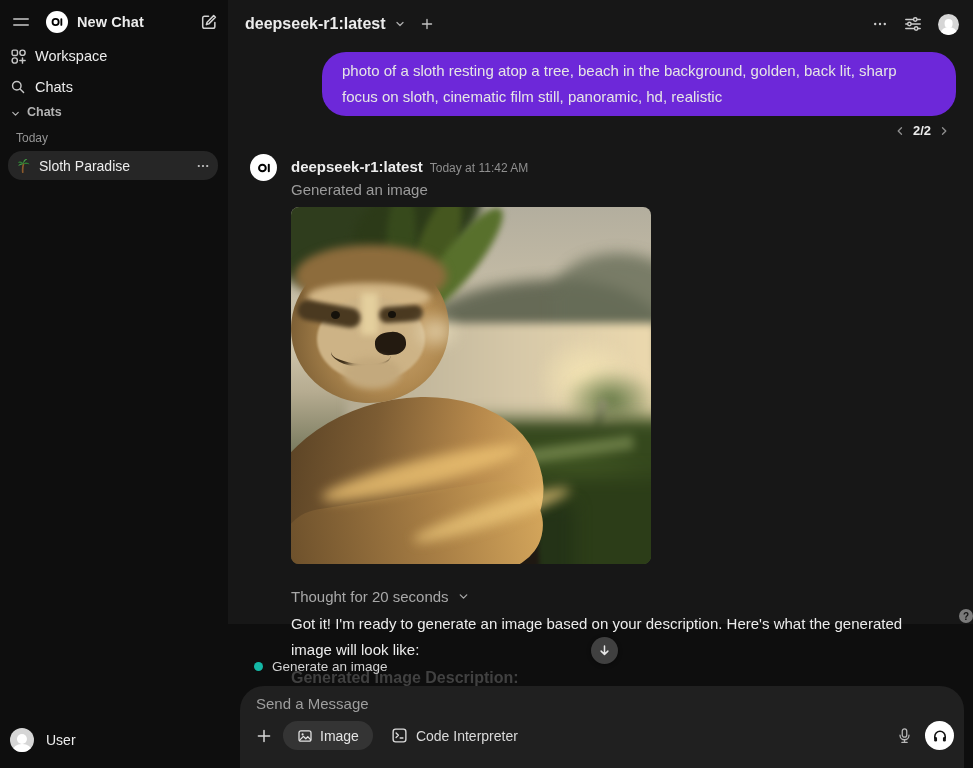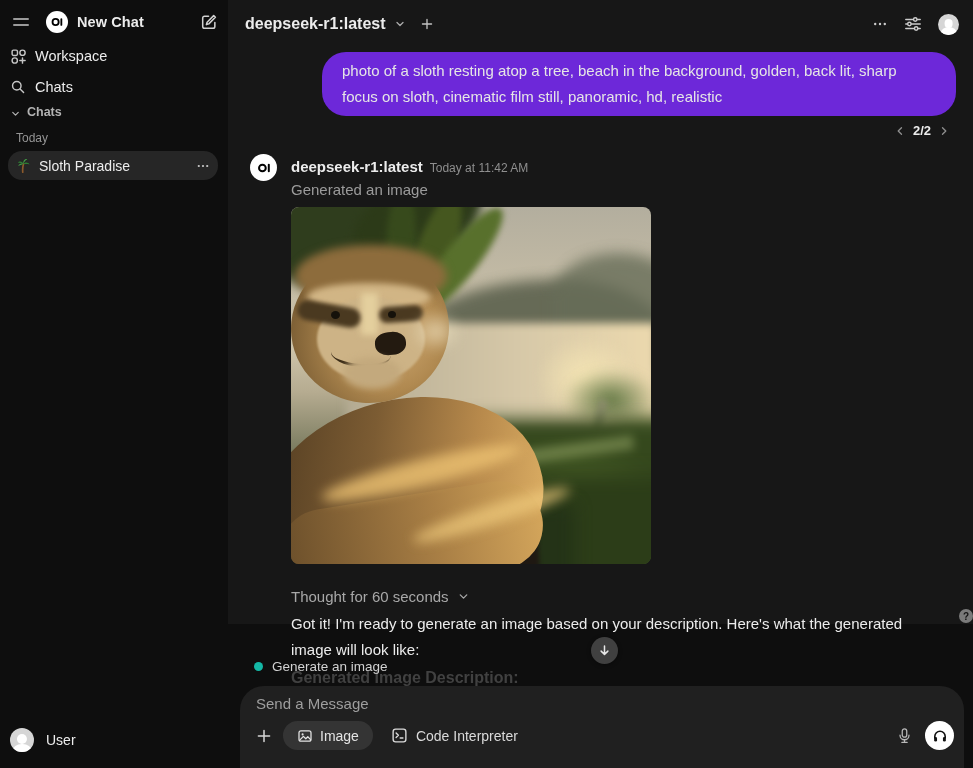--- a/index.html
+++ b/index.html
@@ -315,21 +315,21 @@
       <div class="g-eyepr"></div>
     <div class="g-eyel"></div>
       <div class="g-eyer"></div>
     <div class="g-nose"></div>
       <div class="g-mouth"></div>
       <div class="g-chin"></div>
       <div class="g-whisk"></div>
   </div>
 
   <div class="thought-row">
-    <span>Thought for 60 seconds</span>
+    <span>Thought for 20 seconds</span>
     <span>
       <svg width="13" height="13" viewBox="0 0 20 20" fill="none" stroke="currentColor" stroke-width="2" stroke-linecap="round" stroke-linejoin="round">
           <polyline points="5,7.5 10,12.5 15,7.5"></polyline>
         </svg>
     </span>
   </div>
 
   <div class="response">Got it! I'm ready to generate an image based on your description. Here's what the generated image will look like:</div>
 
   <div class="scroll-btn">

